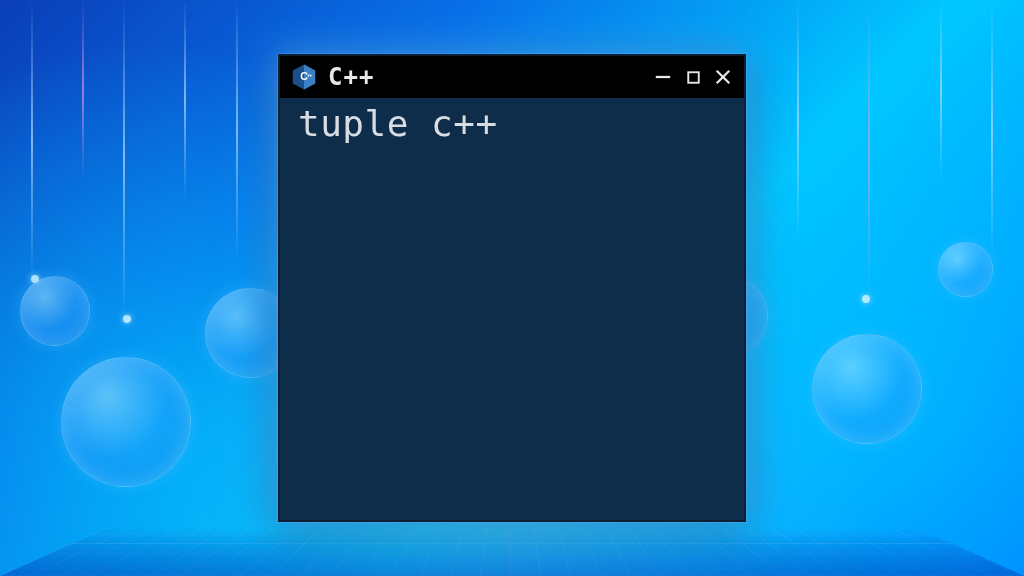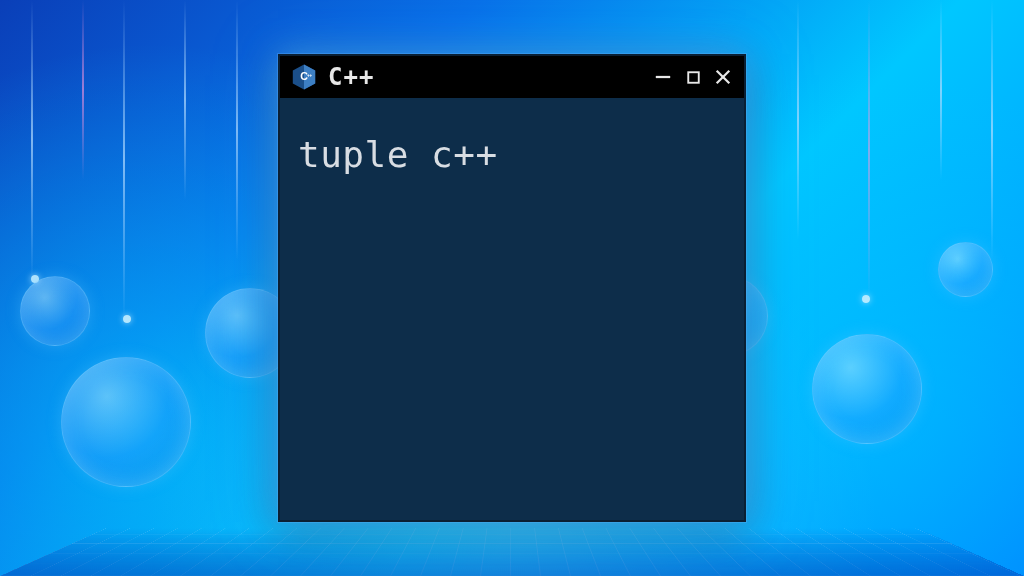--- a/index.html
+++ b/index.html
@@ -151,21 +151,21 @@
       cursor: pointer;
       font-family: 'Consolas', monospace;
     }
     
     .win-btn.minimize { font-weight: bold; }
     .win-btn.maximize svg { width: 15px; height: 15px; }
     .win-btn.close svg { width: 18px; height: 18px; }
     
     .terminal-body {
       flex: 1;
-      padding: 36px 18px;
+      padding: 5px 18px;
       color: #d8dde3;
       font-size: 36px;
       font-family: 'Consolas', 'Monaco', monospace;
       letter-spacing: 0.5px;
     }
   </style>
 </head>
 <body>
 
 <div class="bg-pattern">

